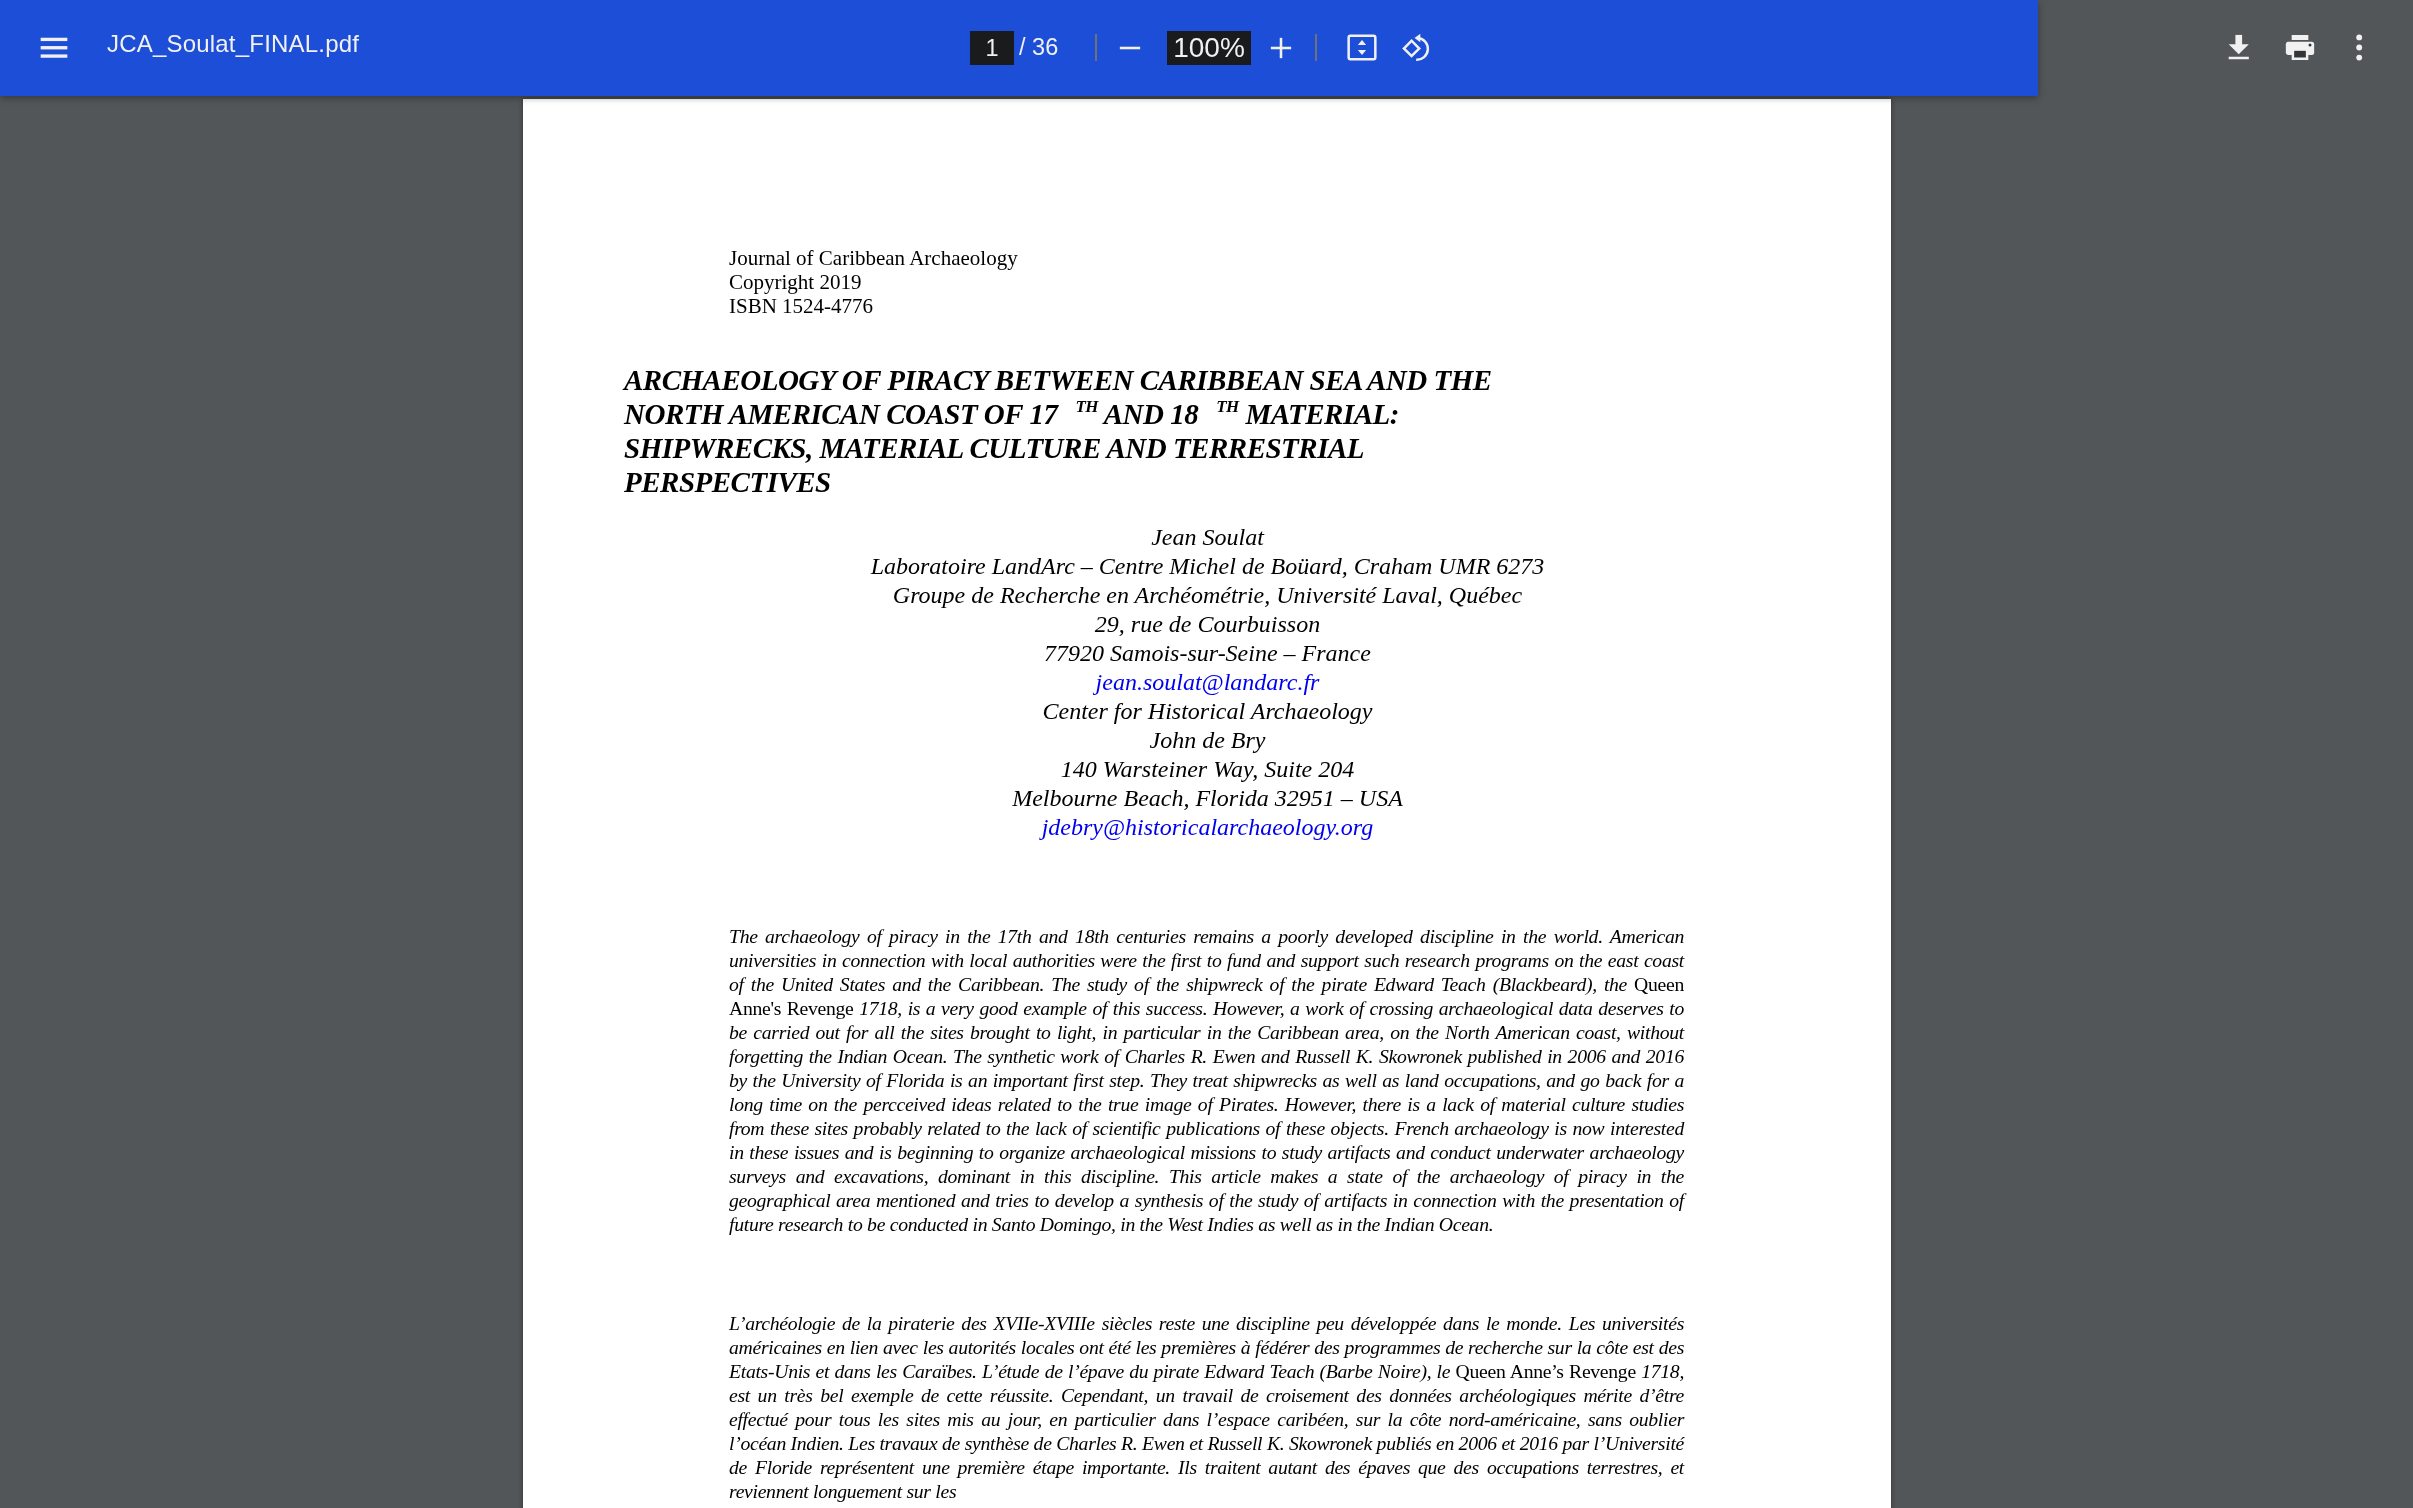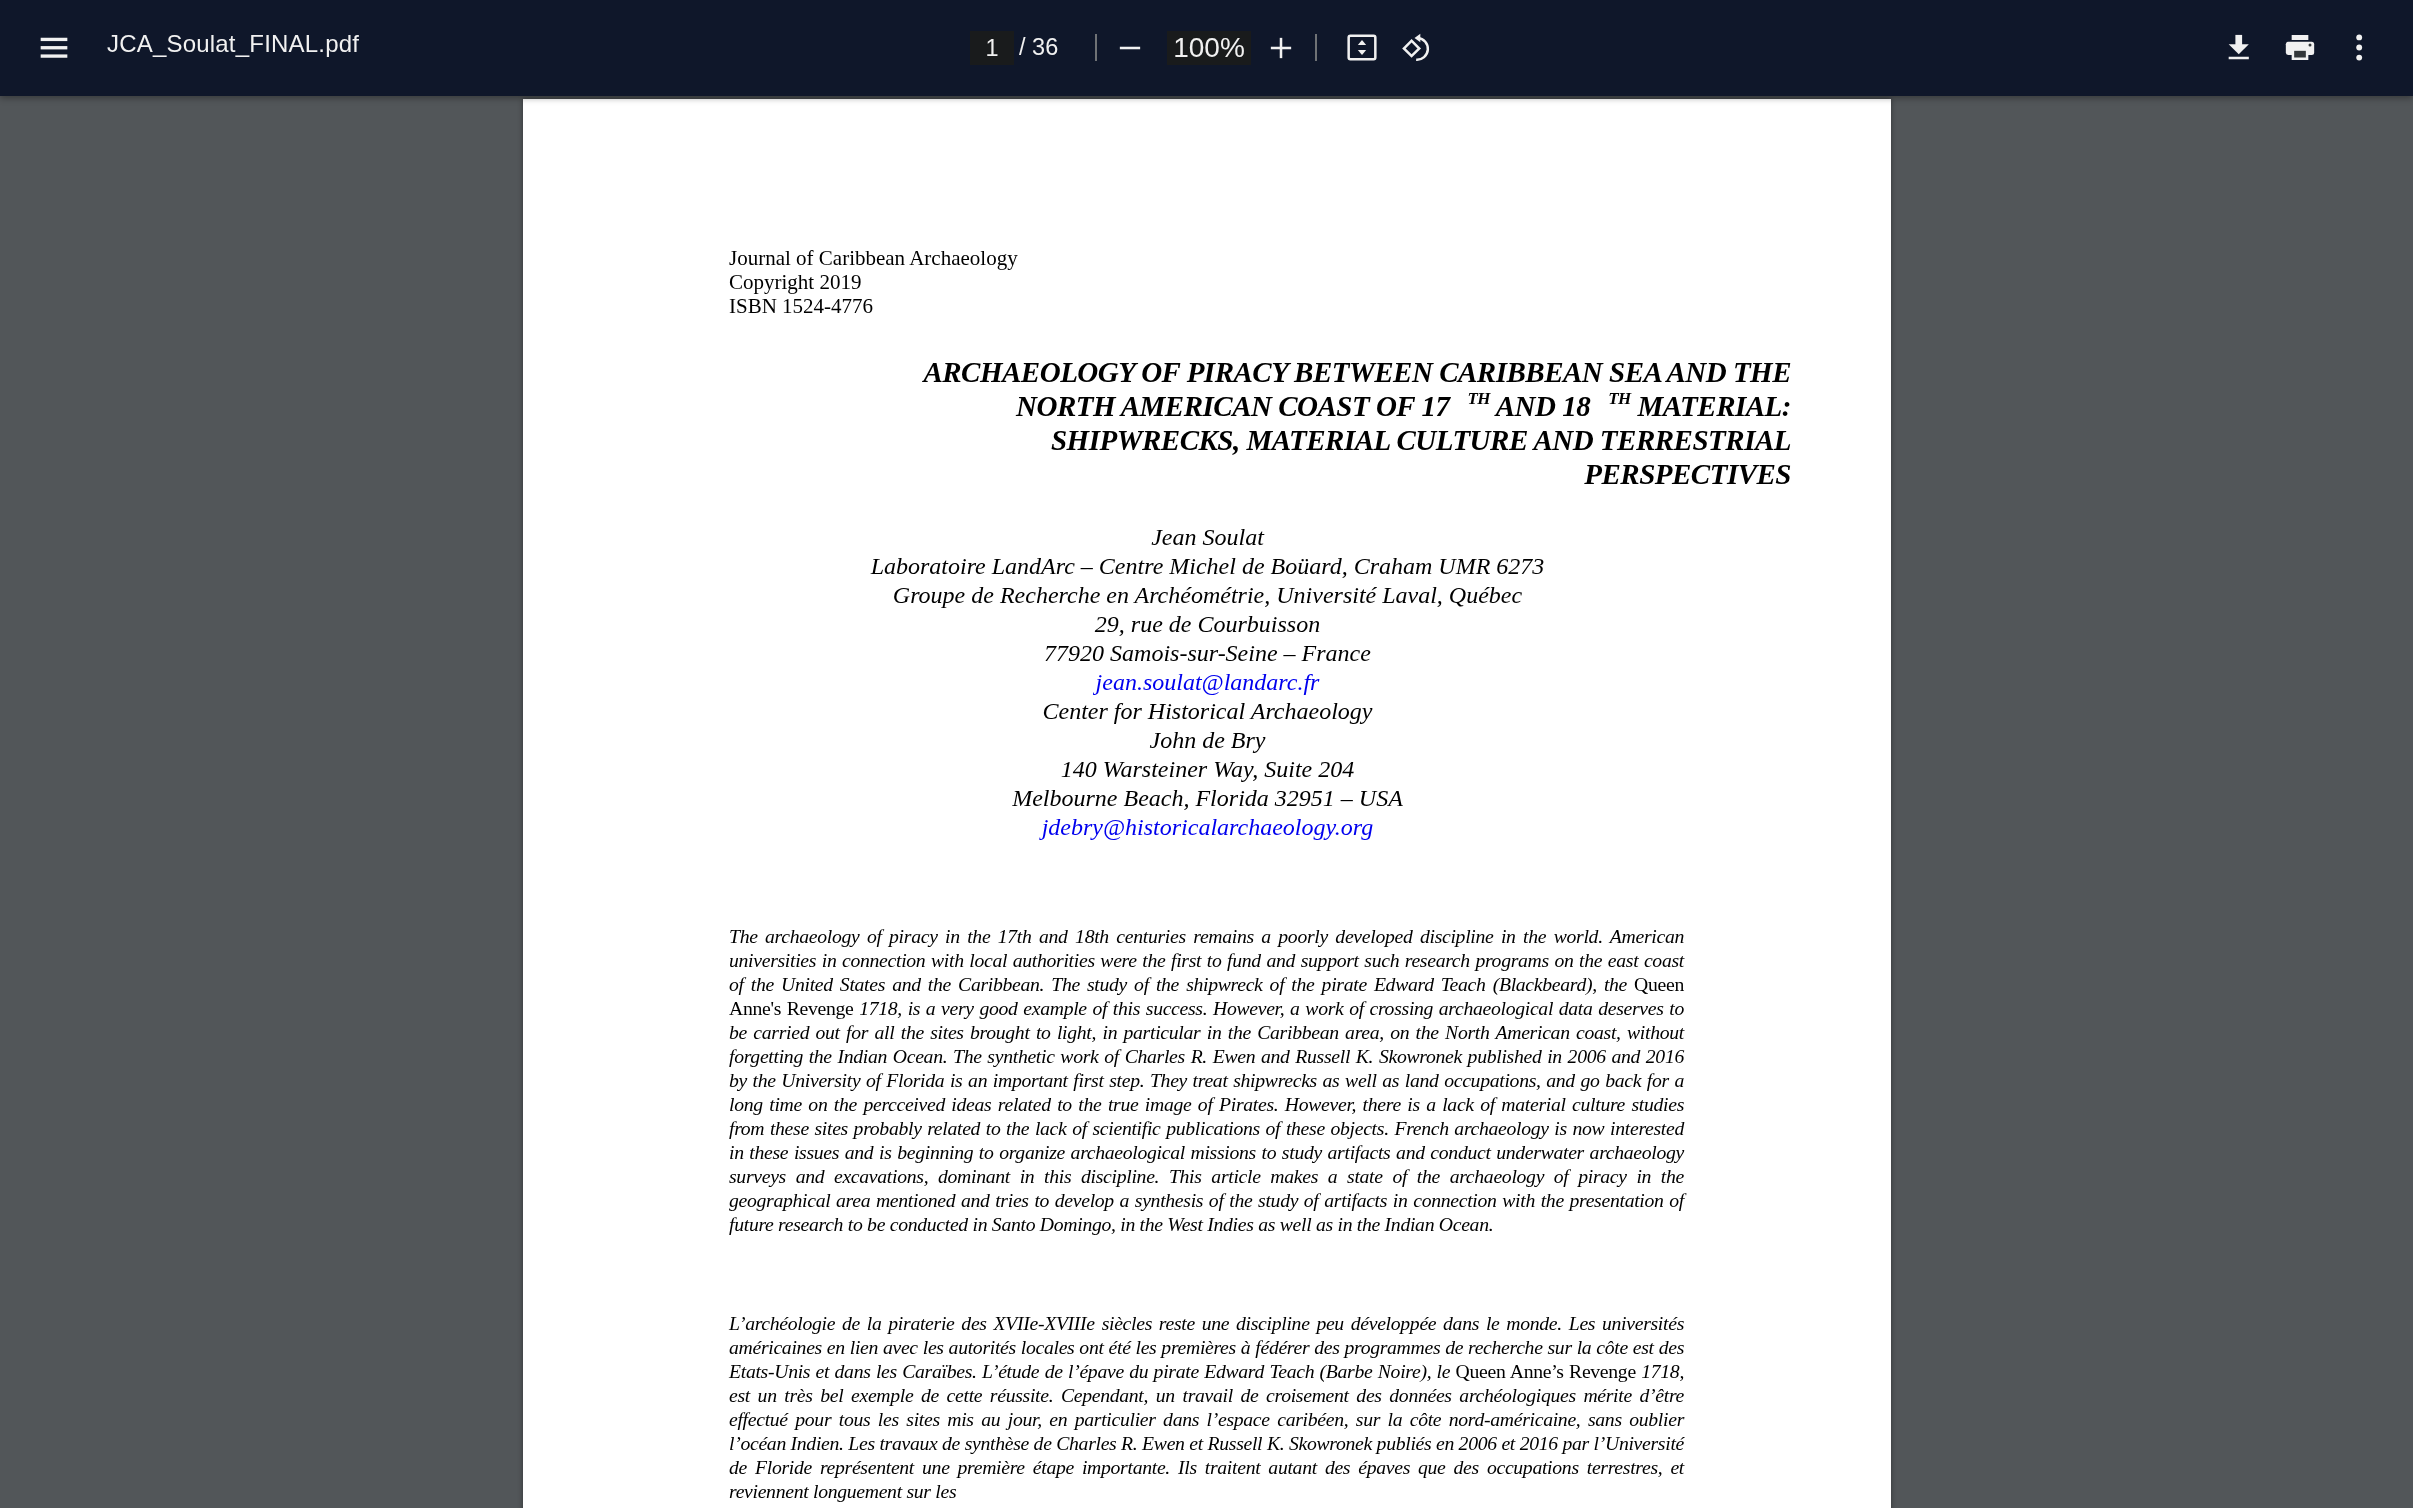--- a/index.html
+++ b/index.html
@@ -2,22 +2,22 @@
 <html style="font-size:13.4px"><head>
   <meta charset="utf-8">
   <style>
     * { box-sizing: border-box; margin: 0; padding: 0; }
     html, body {
       width: 2413px; height: 1508px; overflow: hidden;
       background: #525659;
       font-family: "Liberation Sans", sans-serif;
     }
     .toolbar {
-      position: absolute; left: 0; top: 0; width: 2413px; height: 96px;
-      background: #0f172a;
+      position: absolute; left: 0; top: 0; width: 2038px; height: 96px;
+      background: #1d4ed8;
       box-shadow: 0 3.4px 6.7px rgba(0,0,0,0.35);
       z-index: 10;
       color: #f1f1f1;
     }
     .tb-abs { position: absolute; display: flex; align-items: center; justify-content: center; }
     .menu-btn { left: 30px; top: 24px; width: 47px; height: 47px; }
     .title { position: absolute; left: 107px; top: 30px; font-size: 24px; color: #f1f1f1; letter-spacing: 0.2px; }
     .page-input {
       position: absolute; left: 970px; top: 31px; width: 44px; height: 34px;
       background: #191b1c; color: #f1f1f1; border: none; font-size: 23.5px;
@@ -38,22 +38,22 @@
       background: #ffffff;
       box-shadow: 0 0 5px rgba(0,0,0,0.4);
       font-family: "Liberation Serif", serif;
       color: #000;
     }
     .journal {
       position: absolute; left: 206px; top: 147px;
       font-size: 21px; line-height: 24px;
     }
     .article-title {
-      position: absolute; left: 101px; top: 256px; width: 1167px;
-      text-align: right; font-weight: bold; font-style: italic;
+      position: absolute; left: 101px; top: 264px; width: 1167px;
+      text-align: left; font-weight: bold; font-style: italic;
       font-size: 29px; line-height: 34px; letter-spacing: -0.5px;
     }
     .article-title sup { font-size: 17px; vertical-align: 11.7px; line-height: 0; margin-left: 18px; }
     .author-block {
       position: absolute; left: 101px; width: 1167px;
       text-align: center; font-style: italic;
       font-size: 24px; line-height: 29px;
     }
     .author-block .email { color: #0000ee; cursor: pointer; }
     .abstract {

